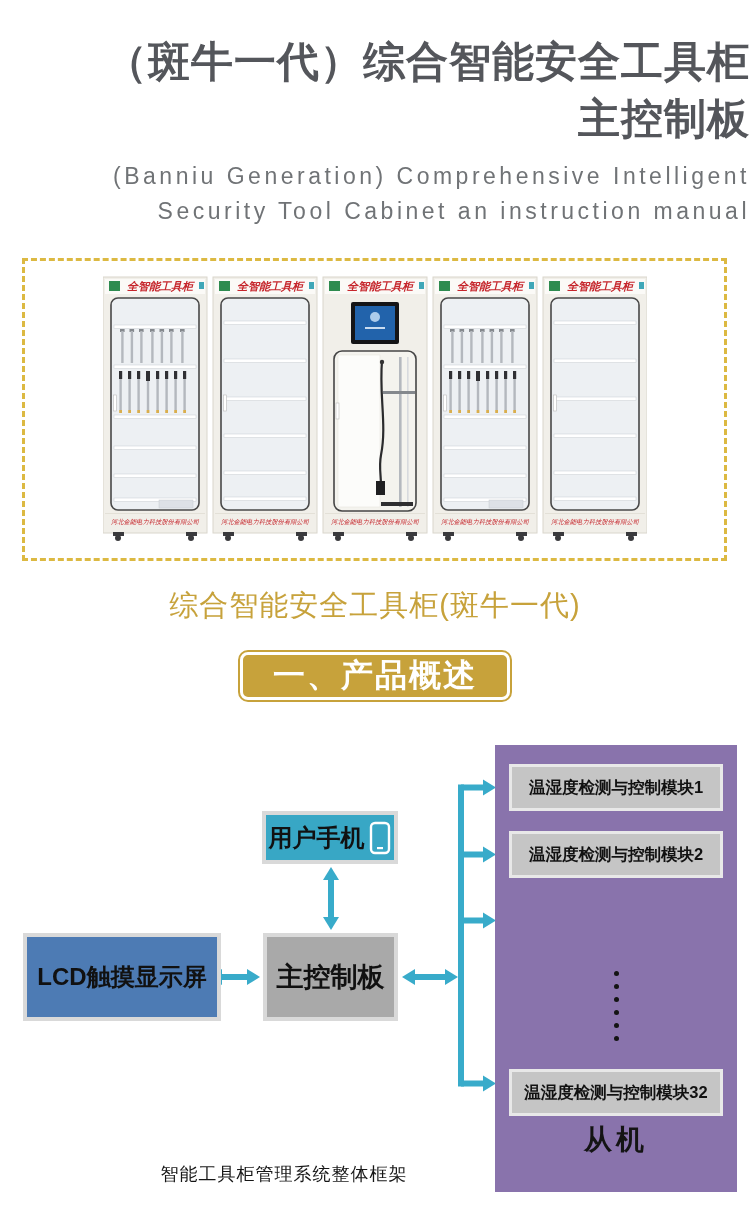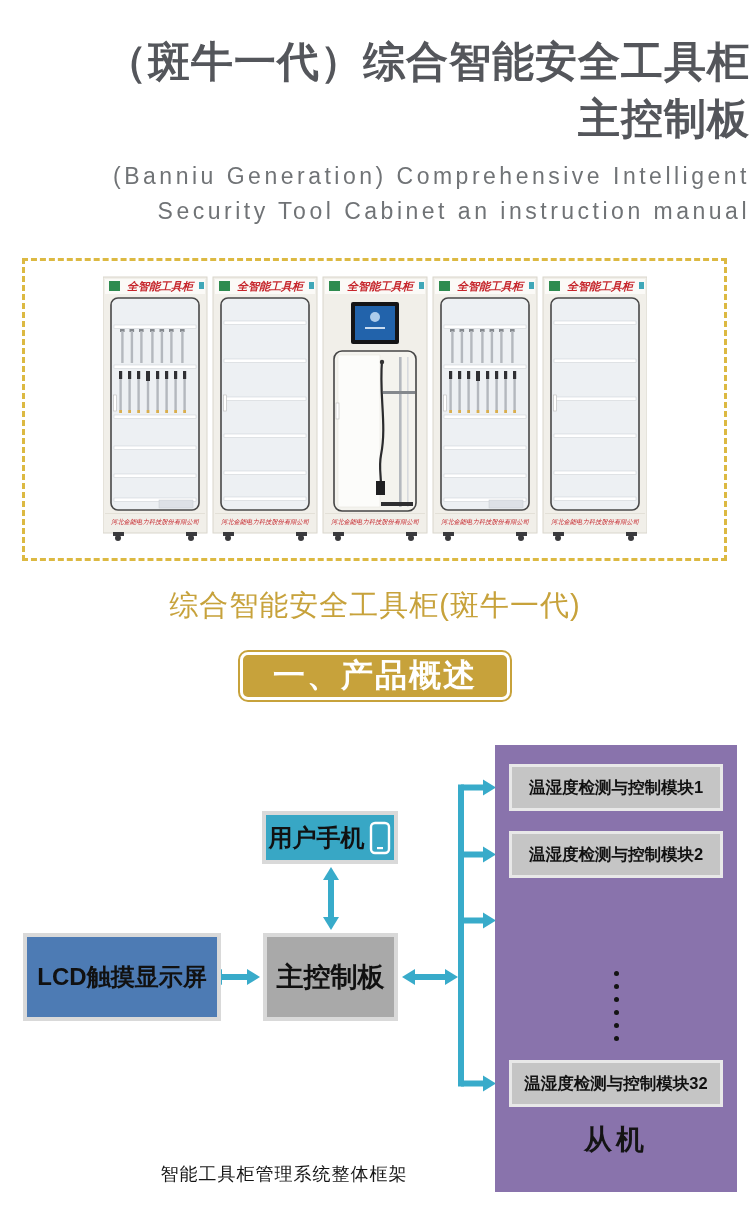--- a/index.html
+++ b/index.html
@@ -52,21 +52,21 @@
         justify-content:center;color:#111;font-weight:700;}
   .phone-box{left:262px;top:811px;width:136px;height:53px;background:var(--teal);
              font-size:24px;gap:3px;}
   .lcd-box{left:23px;top:933px;width:198px;height:88px;background:var(--blue);font-size:24px;}
   .board-box{left:263px;top:933px;width:135px;height:88px;background:var(--gray_box);font-size:27px;}
   .phone-icon{display:inline-flex;width:24px;height:34px;}
   .purple-panel{position:absolute;left:495px;top:745px;width:242px;height:447px;background:var(--purple);}
   .module{position:absolute;left:14px;width:214px;height:47px;background:var(--module_gray);
           border:3px solid #e8e8e8;display:flex;align-items:center;justify-content:center;
           color:#111;font-size:16.5px;font-weight:600;white-space:nowrap;}
-  .m1{top:19px;} .m2{top:86px;} .m3{top:152px;} .m32{top:315px;}
+  .m1{top:19px;} .m2{top:86px;} .m3{top:152px;} .m32{top:324px;}
   .dots{position:absolute;left:0;top:226px;width:242px;display:flex;flex-direction:column;
         align-items:center;gap:8px;}
   .dots i{width:5px;height:5px;border-radius:50%;background:#141414;}
   .slave-label{position:absolute;left:0;top:376px;width:242px;text-align:center;
                color:#141414;font-size:28px;font-weight:700;letter-spacing:4px;}
   .diagram-caption{position:absolute;top:1162px;left:0;width:568px;text-align:center;
                    color:#161616;font-size:18px;font-weight:500;letter-spacing:1px;}
 </style>
 </head>
 <body>

